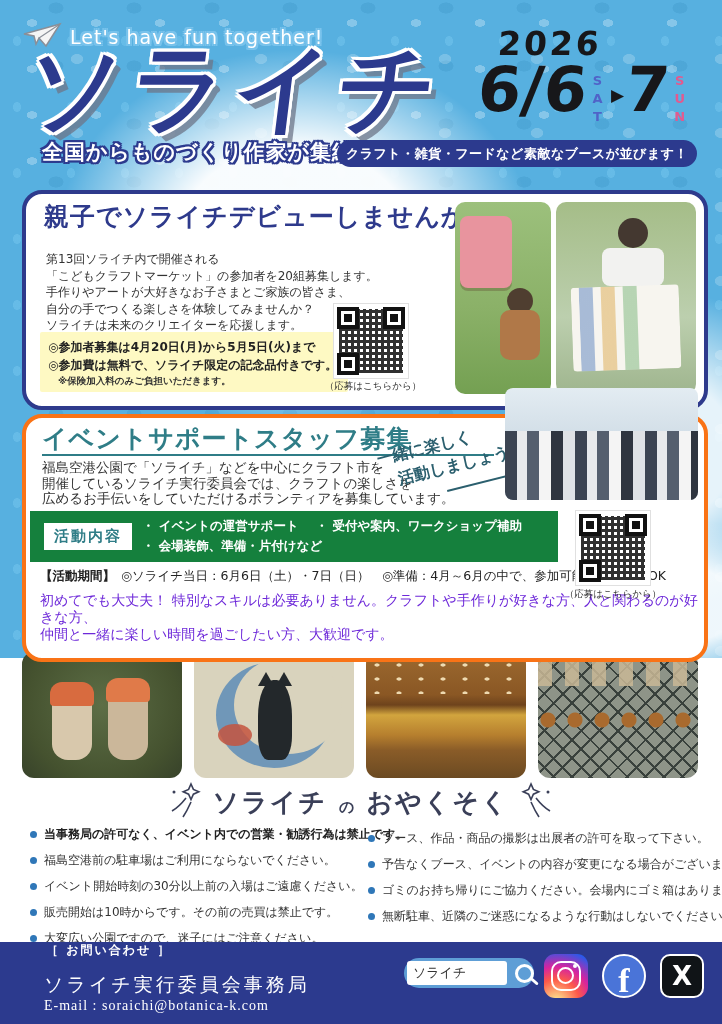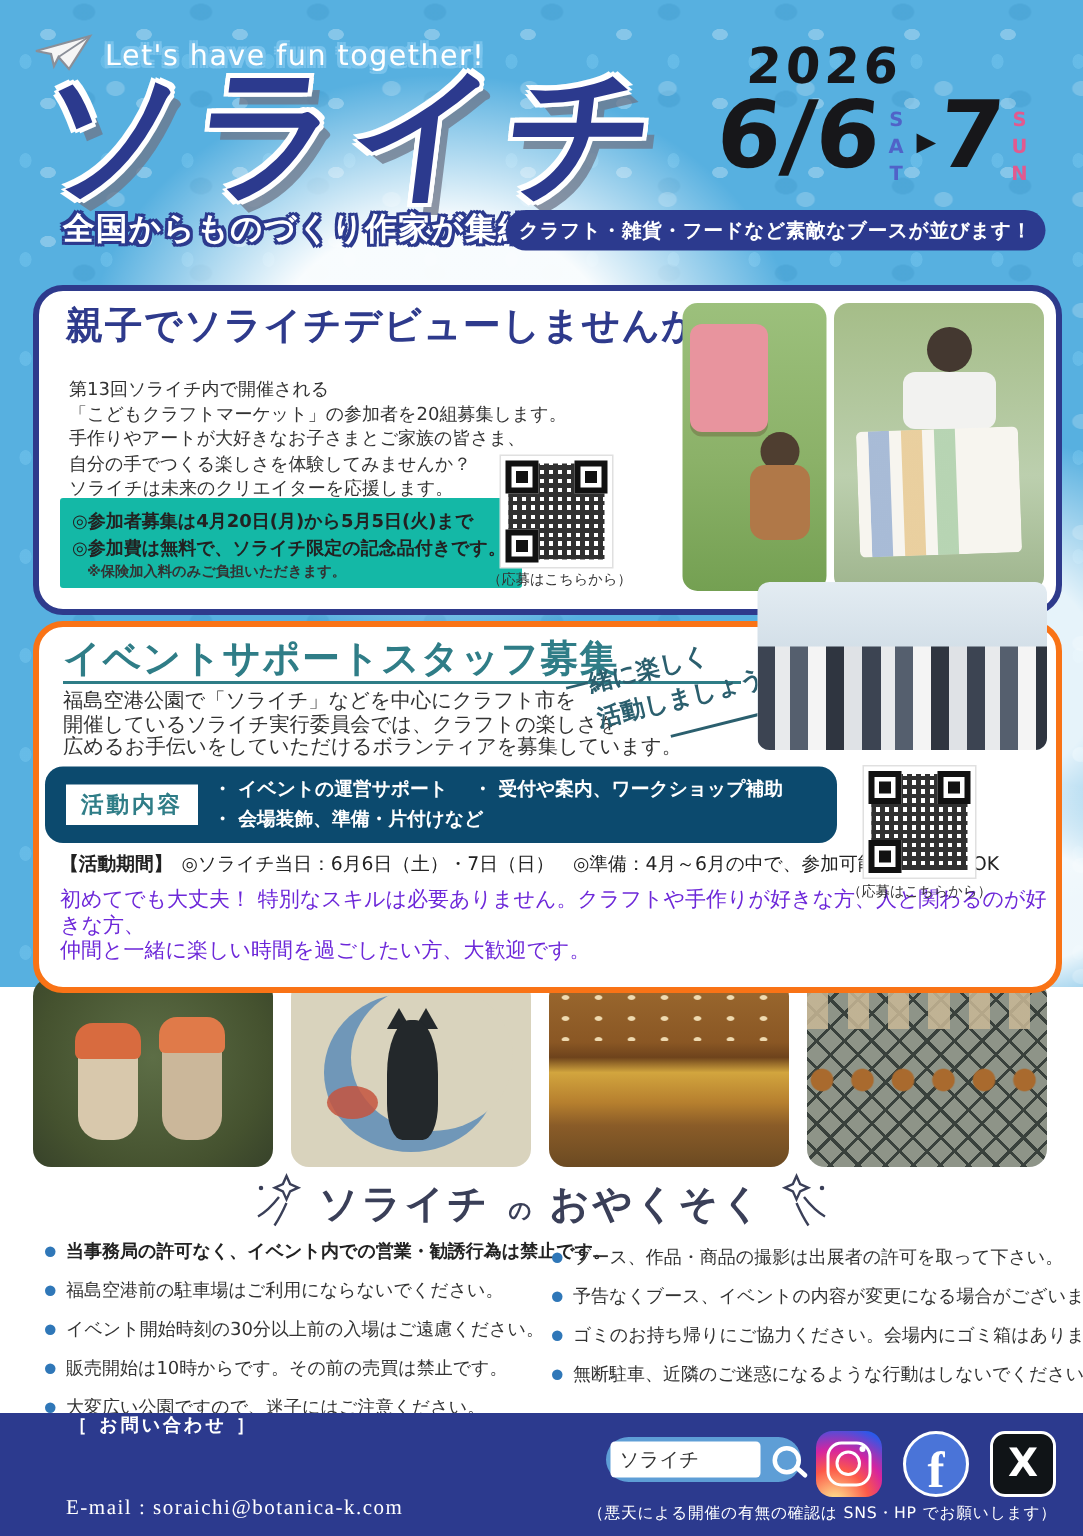--- a/index.html
+++ b/index.html
@@ -37,21 +37,21 @@
   .arrow{font-size:17px;margin:26px 2px 0 4px;}
   .banner{position:absolute;left:337px;top:140px;width:360px;height:27px;background:#2c3a8e;border-radius:14px;
     color:#fff;font-size:13px;font-weight:bold;display:flex;align-items:center;justify-content:center;letter-spacing:.5px;z-index:2;}
   
   .box{position:absolute;background:#fff;border-radius:20px;z-index:2;}
   .box1{left:22px;top:190px;width:678px;height:212px;border:4px solid #2e3a8c;}
   .box2{left:22px;top:414px;width:678px;height:240px;border:4px solid #f97316;}
   .box h2{margin:0;position:absolute;}
   .b1-title{left:18px;top:6px;font-size:25px;color:#2e3a8c;letter-spacing:1px;}
   .b1-body{position:absolute;left:20px;top:57px;font-size:12px;line-height:16.6px;color:#333;}
-  .b1-highlight{position:absolute;left:14px;top:138px;width:292px;background:#14b8a6;padding:6px 8px 4px;border-radius:2px;}
+  .b1-highlight{position:absolute;left:14px;top:138px;width:292px;background:#fef9c3;padding:6px 8px 4px;border-radius:2px;}
   .hl{font-size:12px;font-weight:bold;color:#222;line-height:18px;}
   .hl-note{font-size:9.5px;font-weight:bold;color:#333;margin:1px 0 0 10px;}
   
   .qr{position:absolute;background:#fff;box-shadow:0 0 0 1px #e0e0e0;}
   .qr-mod{position:absolute;inset:5px;opacity:.88;
     background-image:repeating-linear-gradient(0deg,#141414 0 3px,transparent 3px 6px),
                      repeating-linear-gradient(90deg,#141414 0 3px,transparent 3px 6px);}
   .qr i{display:block;}
   .fnd{position:absolute;width:14px;height:14px;border:4px solid #111;background:#fff;}
   .fnd::after{content:"";position:absolute;inset:3px;background:#111;}
@@ -78,21 +78,21 @@
   .p-group .crowd{left:0;top:38%;width:100%;height:62%;
     background:repeating-linear-gradient(90deg,#3c4452 0 12px,#e8eaec 12px 22px,#555f6e 22px 34px,#f4f4f4 34px 46px,#2f3540 46px 58px,#dfe2e6 58px 70px);}
   
   .b2-title{left:16px;top:4px;font-size:25px;color:#2f7d87;letter-spacing:1px;}
   .b2-rule{position:absolute;left:16px;top:36px;width:452px;height:2px;background:#2f7d87;}
   .b2-note{position:absolute;left:352px;top:12px;transform:rotate(-14deg);color:#2b5f6e;font-size:16px;font-weight:bold;line-height:1.5;z-index:3;}
   .b2-note .n2{margin-left:16px;}
   .note-slash{position:absolute;left:478px;top:10px;width:40px;height:2px;background:#2b5f6e;transform:rotate(-52deg);}
   .note-under{position:absolute;left:420px;top:62px;width:82px;height:2px;background:#2b5f6e;transform:rotate(-14deg);}
   .b2-body{position:absolute;left:16px;top:42px;font-size:13.5px;line-height:15.6px;color:#333;}
-  .band{position:absolute;left:4px;top:93px;width:528px;height:51px;background:#0c4a6e;border-radius:12px;}
+  .band{position:absolute;left:4px;top:93px;width:528px;height:51px;background:#15803d;}
   .band-label{position:absolute;left:14px;top:12px;background:#fff;color:#2f7d87;font-size:15px;font-weight:bold;padding:4px 10px;letter-spacing:2px;}
   .band-items{position:absolute;left:112px;top:5px;color:#fff;font-size:12.5px;font-weight:bold;line-height:20px;white-space:nowrap;}
   .period{position:absolute;left:14px;top:150px;font-size:12.5px;color:#222;white-space:nowrap;}
   .period b{margin-right:6px;}
   .closing{position:absolute;left:14px;top:174px;font-size:14px;line-height:17px;color:#6d28d9;}
   
   .strip .ph{top:652px;height:126px;width:160px;border-radius:12px;}
   .p-rabbit{left:22px;background:radial-gradient(circle at 50% 42%,#5d6e46 0%,#45522f 70%,#37422a 100%);}
   .p-rabbit .r1{left:30px;top:36px;width:40px;height:72px;background:#d8c8ac;border-radius:16px;}
   .p-rabbit .r2{left:86px;top:32px;width:40px;height:76px;background:#cbb79a;border-radius:16px;}
@@ -340,32 +340,32 @@
         </li>
       <li>
           <i class="dot"></i>
           <span>無断駐車、近隣のご迷惑になるような行動はしないでください。</span>
         </li>
     </ul>
   </section>
 
   <footer class="footer">
     <div class="f-label">［ お問い合わせ ］</div>
+    <div class="f-org">ソライチ実行委員会事務局</div>
     <div class="f-mail">E-mail : soraichi@botanica-k.com</div>
     <div class="search">
       <input class="search-input" type="text" value="ソライチ" style="">
       <span class="mag"></span>
     </div>
     <div class="sns">
       <span class="ig">
           <i class="dot2"></i>
         </span>
       <span class="fb">
           <b>f</b>
         </span>
       <span class="xx">
           <b>X</b>
         </span>
     </div>
-    <div class="f-note">（悪天による開催の有無の確認は SNS・HP でお願いします）</div>
   </footer>
 
 </div>
 
 </body></html>

